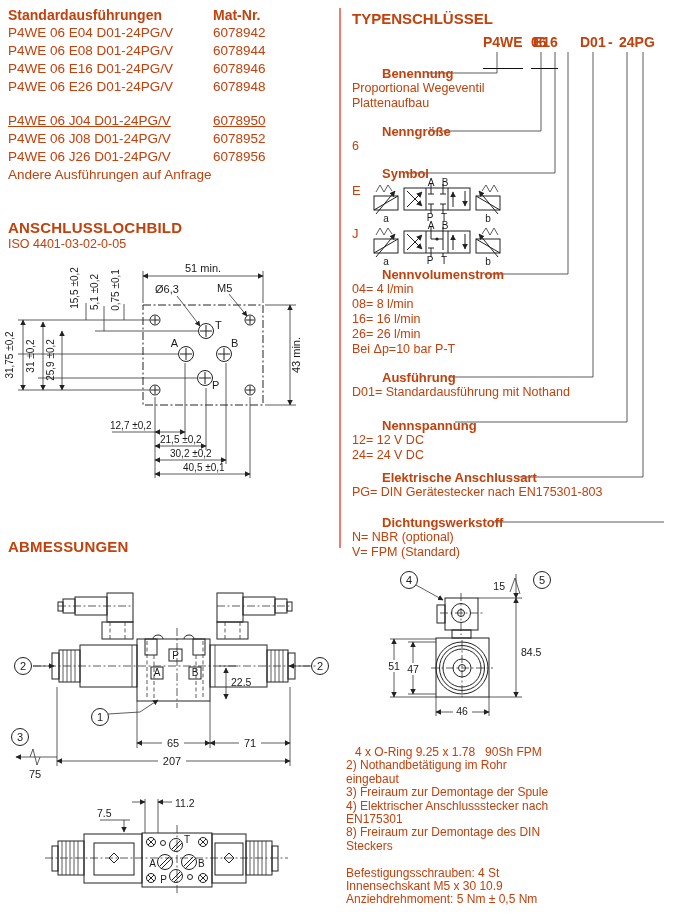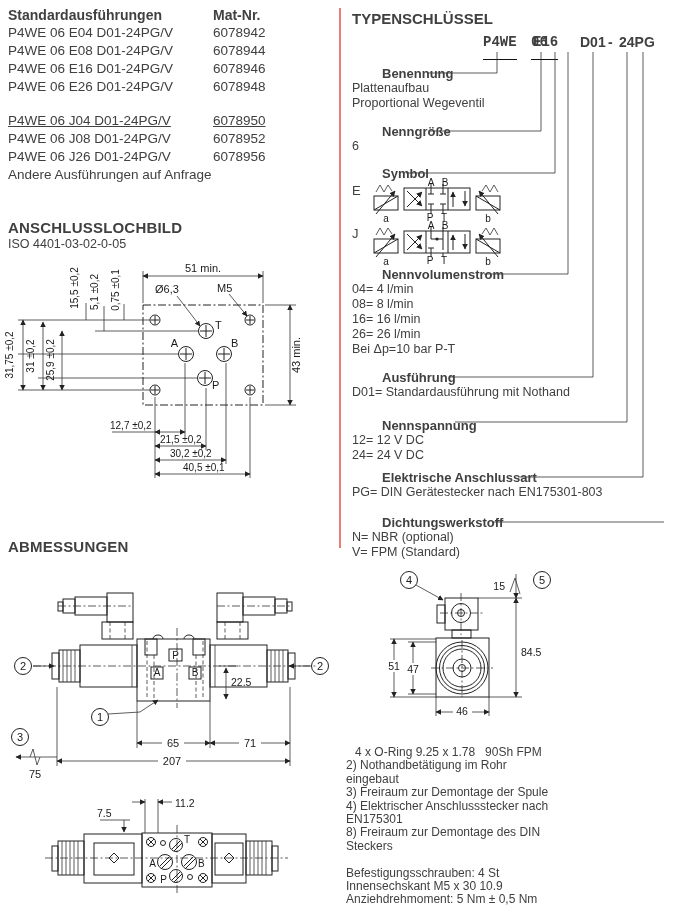--- a/index.html
+++ b/index.html
@@ -1,30 +1,30 @@
 <!DOCTYPE html>
 <html><head>
 <meta charset="utf-8">
 <style>
   html,body{margin:0;padding:0;background:#fff;}
   .page{position:relative;width:664px;height:917px;background:#fff;overflow:hidden;
-        font-family:"Liberation Sans","DejaVu Sans",sans-serif;color:#404040;}
+        font-family:"Liberation Sans","DejaVu Sans",sans-serif;color:#c2410c;}
   
   .std-table{position:absolute;left:8px;top:6px;width:330px;}
   .trow{display:flex;line-height:18px;font-size:13.5px;}
   .trow .c1{width:205px;}
   .thead{font-weight:bold;font-size:14px;}
   .blockgap{margin-top:16px;text-decoration:underline;}
   .tnote{font-size:13.5px;line-height:18px;}
   .h1{position:absolute;left:8px;font-size:15px;font-weight:bold;letter-spacing:.2px;}
   .iso{position:absolute;left:8px;top:237px;font-size:12.5px;}
   
   .rc-head{position:absolute;left:352px;top:10px;font-size:15px;font-weight:bold;}
   .code-seg{position:absolute;top:34px;font-size:14px;font-weight:bold;white-space:pre;}
-  .code-underline{border-bottom:1.5px solid #111;padding-bottom:9px;font-family:Liberation Mono, monospace;}
+  .code-underline{border-bottom:1.5px solid #111;padding-bottom:18px;}
   .sec{position:absolute;left:352px;width:345px;}
   .sec-title{font-weight:bold;font-size:13px;line-height:15px;padding-left:30px;}
   .sec-line{font-size:12.5px;line-height:15px;white-space:pre;}
   .sym-letter{position:absolute;left:352px;font-size:13px;}
   .divider{position:absolute;left:339px;top:8px;width:2px;height:540px;background:#ef7b72;}
   
   .footnotes{position:absolute;left:346px;top:746px;width:320px;}
   .fn-line{font-size:12px;line-height:13.4px;white-space:pre;min-height:13.4px;}
   .fn-indent{padding-left:9px;}
   svg{position:absolute;overflow:visible;}
@@ -103,22 +103,22 @@
       <path d="M568 52 V274 H484"></path>
       <path d="M593 52 V377 H450"></path>
       <path d="M627 52 V422 H455"></path>
       <path d="M643 52 V477 H518"></path>
       <path d="M670 52 V522 H492"></path>
     </g>
   </svg>
 
   <div class="sec" style="top:66px">
     <div class="sec-title">Benennung</div>
+    <div class="sec-line">Proportional Wegeventil</div>
     <div class="sec-line">Plattenaufbau</div>
-    <div class="sec-line">Proportional Wegeventil</div>
   </div>
   <div class="sec" style="top:124px">
     <div class="sec-title">Nenngröße</div>
     <div class="sec-line">6</div>
   </div>
   <div class="sec" style="top:166px">
     <div class="sec-title">Symbol</div>
   </div>
   <div class="sym-letter" style="top:183px">E</div>
   <div class="sym-letter" style="top:226px">J</div>

